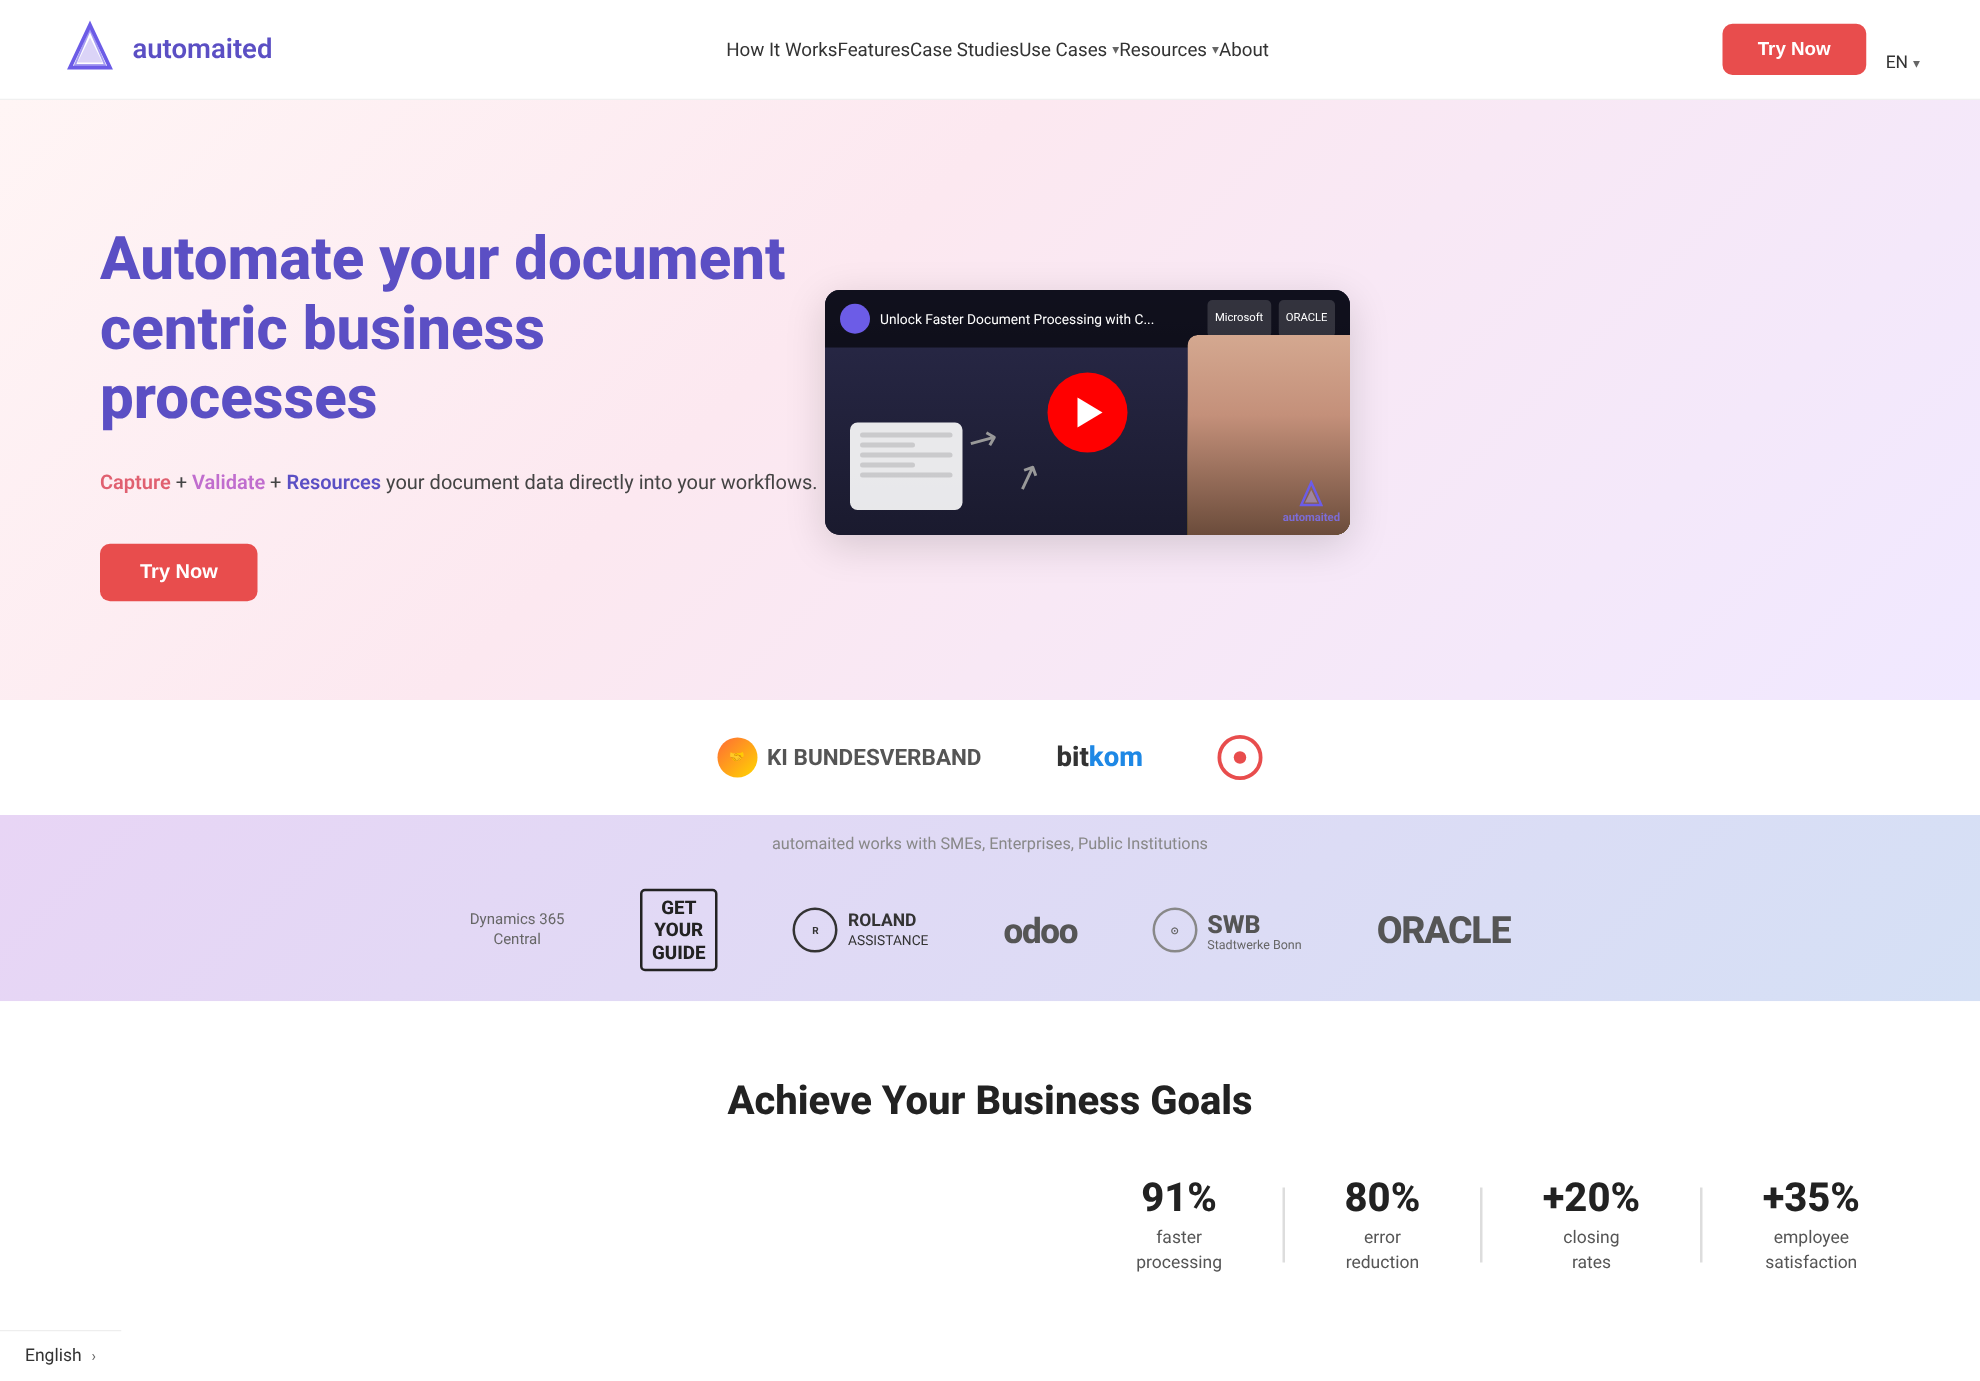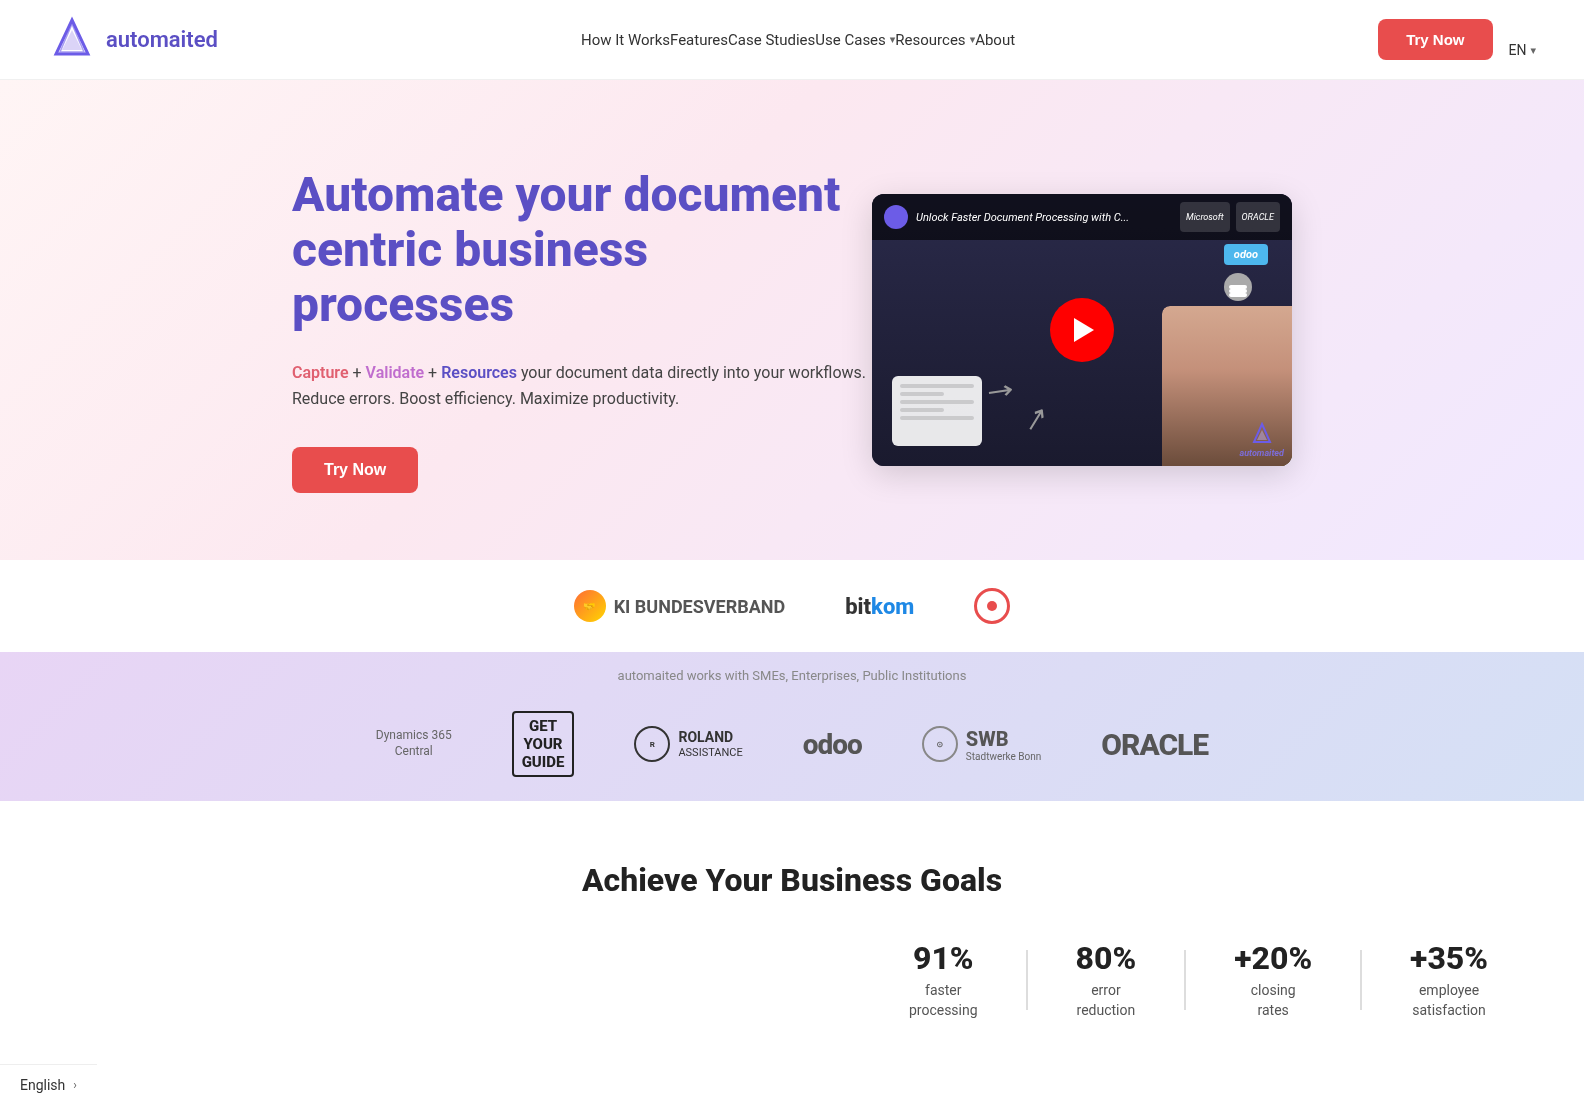--- a/index.html
+++ b/index.html
@@ -74,21 +74,21 @@
       cursor: pointer;
       margin-top: 21px;
     }
 
     
     .hero {
       background: linear-gradient(135deg, #fff5f5 0%, #fce8f0 40%, #f0e8ff 100%);
       padding: 80px 80px 60px 80px;
       display: flex;
       align-items: center;
-      justify-content: center;
+      justify-content: flex-start;
       min-height: 480px;
     }
     .hero-left {
       max-width: 580px;
     }
     .hero-title {
       font-size: 48px;
       font-weight: 800;
       color: #5b4fc4;
       line-height: 1.15;
@@ -108,28 +108,27 @@
       color: #fff;
       border: none;
       border-radius: 8px;
       padding: 14px 32px;
       font-size: 16px;
       font-weight: 600;
       cursor: pointer;
     }
     .hero-video {
       width: 420px;
-      height: 272px;
+      height: 196px;
       border-radius: 12px;
       background: #1a1a2e;
       position: relative;
       overflow: hidden;
       box-shadow: 0 8px 32px rgba(0,0,0,0.15);
       flex-shrink: 0;
-      font-style: italic;
     }
     .video-thumb {
       width: 100%;
       height: 100%;
       background: linear-gradient(180deg, #2a2a4a 0%, #1a1a2e 100%);
       display: flex;
       align-items: center;
       justify-content: center;
       position: relative;
     }
@@ -469,21 +468,20 @@
   <div class="hero-left">
     <h1 class="hero-title">Automate your document centric business processes</h1>
     <p class="hero-subtitle">
       <span class="capture">Capture</span>
       <span> + </span>
       <span class="validate">Validate</span>
       <span> + </span>
       <span class="integrate">Resources</span>
       <span> your document data directly into your workflows.</span>
       <br>
-      <span>Reduce errors. Boost efficiency. Maximize productivity.</span>
     </p>
     <button class="hero-cta">Try Now</button>
   </div>
 
   <div class="hero-video">
     <div class="video-thumb">
 
       <div class="video-title-bar">
         <div class="video-logo-sm"></div>
         <span class="video-title-text">Unlock Faster Document Processing with C...</span>

